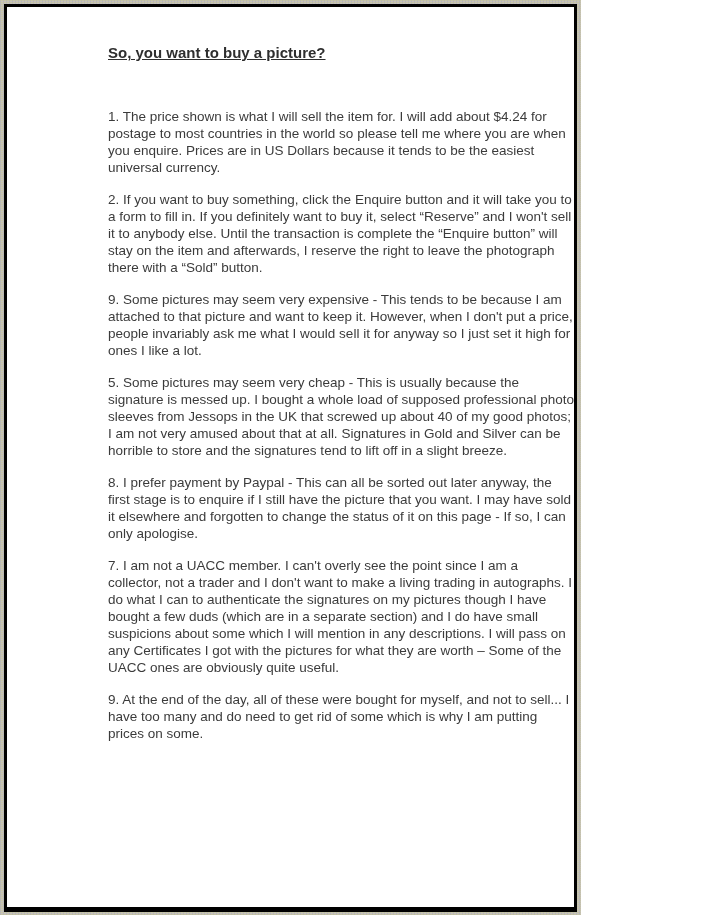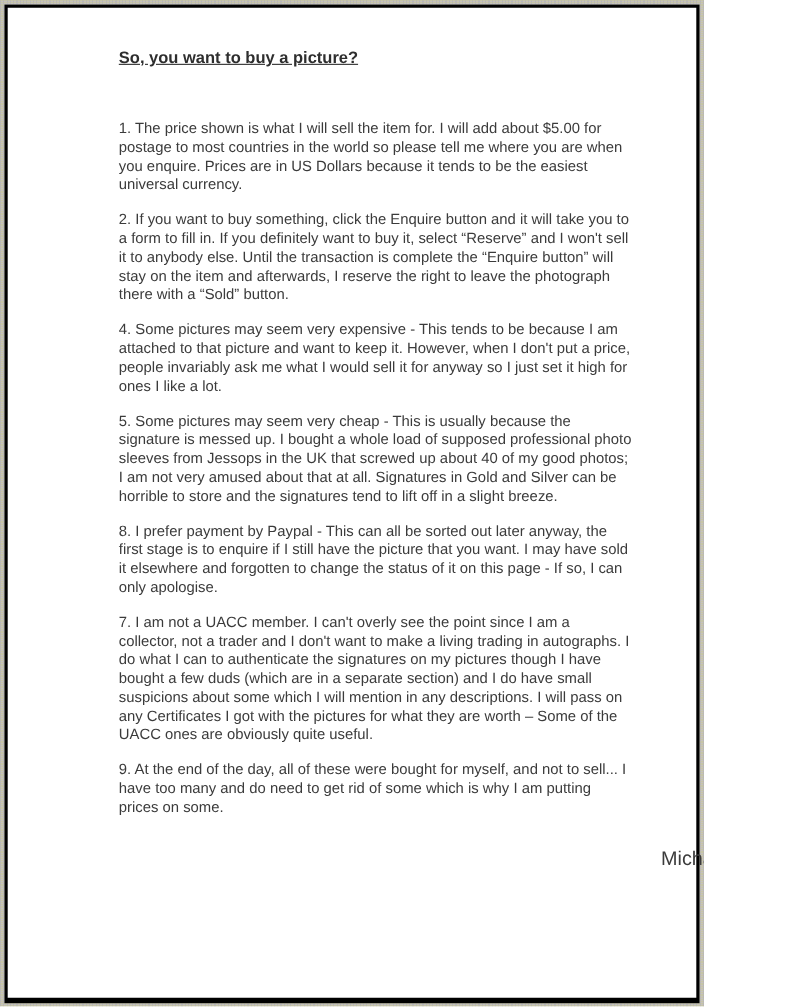--- a/index.html
+++ b/index.html
@@ -2,21 +2,21 @@
 <html><head>
 <meta charset="utf-8">
 <style>
   html, body {
     margin: 0;
     padding: 0;
     background: #ffffff;
   }
   .frame {
     position: relative;
-    width: 640px;
+    width: 581px;
     height: 915px;
     box-sizing: border-box;
     overflow: hidden;
     
     background-color: #c6c2ba;
     background-image:
       repeating-linear-gradient(0deg, rgba(196,198,146,0.45) 0 1px, rgba(0,0,0,0) 1px 2px),
       repeating-linear-gradient(90deg, rgba(156,158,196,0.35) 0 1px, rgba(0,0,0,0) 1px 3px);
   }
   .page {
@@ -57,30 +57,30 @@
     text-align: right;
   }
 </style>
 </head>
 <body>
 
 <div class="frame">
   <div class="page">
     <div class="content">
       <h1 class="title">So, you want to buy a picture?</h1>
-      <p class="para">1. The price shown is what I will sell the item for. I will add about $5.00 for
+      <p class="para">1. The price shown is what I will sell the item for. I will add about $4.24 for
 postage to most countries in the world so please tell me where you are when
 you enquire. Prices are in US Dollars because it tends to be the easiest
 universal currency.</p>
       <p class="para">2. If you want to buy something, click the Enquire button and it will take you to
 a form to fill in. If you definitely want to buy it, select “Reserve” and I won't sell
 it to anybody else. Until the transaction is complete the “Enquire button” will
 stay on the item and afterwards, I reserve the right to leave the photograph
 there with a “Sold” button.</p>
-      <p class="para">4. Some pictures may seem very expensive - This tends to be because I am
+      <p class="para">9. Some pictures may seem very expensive - This tends to be because I am
 attached to that picture and want to keep it. However, when I don't put a price,
 people invariably ask me what I would sell it for anyway so I just set it high for
 ones I like a lot.</p>
       <p class="para">5. Some pictures may seem very cheap - This is usually because the
 signature is messed up. I bought a whole load of supposed professional photo
 sleeves from Jessops in the UK that screwed up about 40 of my good photos;
 I am not very amused about that at all. Signatures in Gold and Silver can be
 horrible to store and the signatures tend to lift off in a slight breeze.</p>
       <p class="para">8. I prefer payment by Paypal - This can all be sorted out later anyway, the
 first stage is to enquire if I still have the picture that you want. I may have sold

